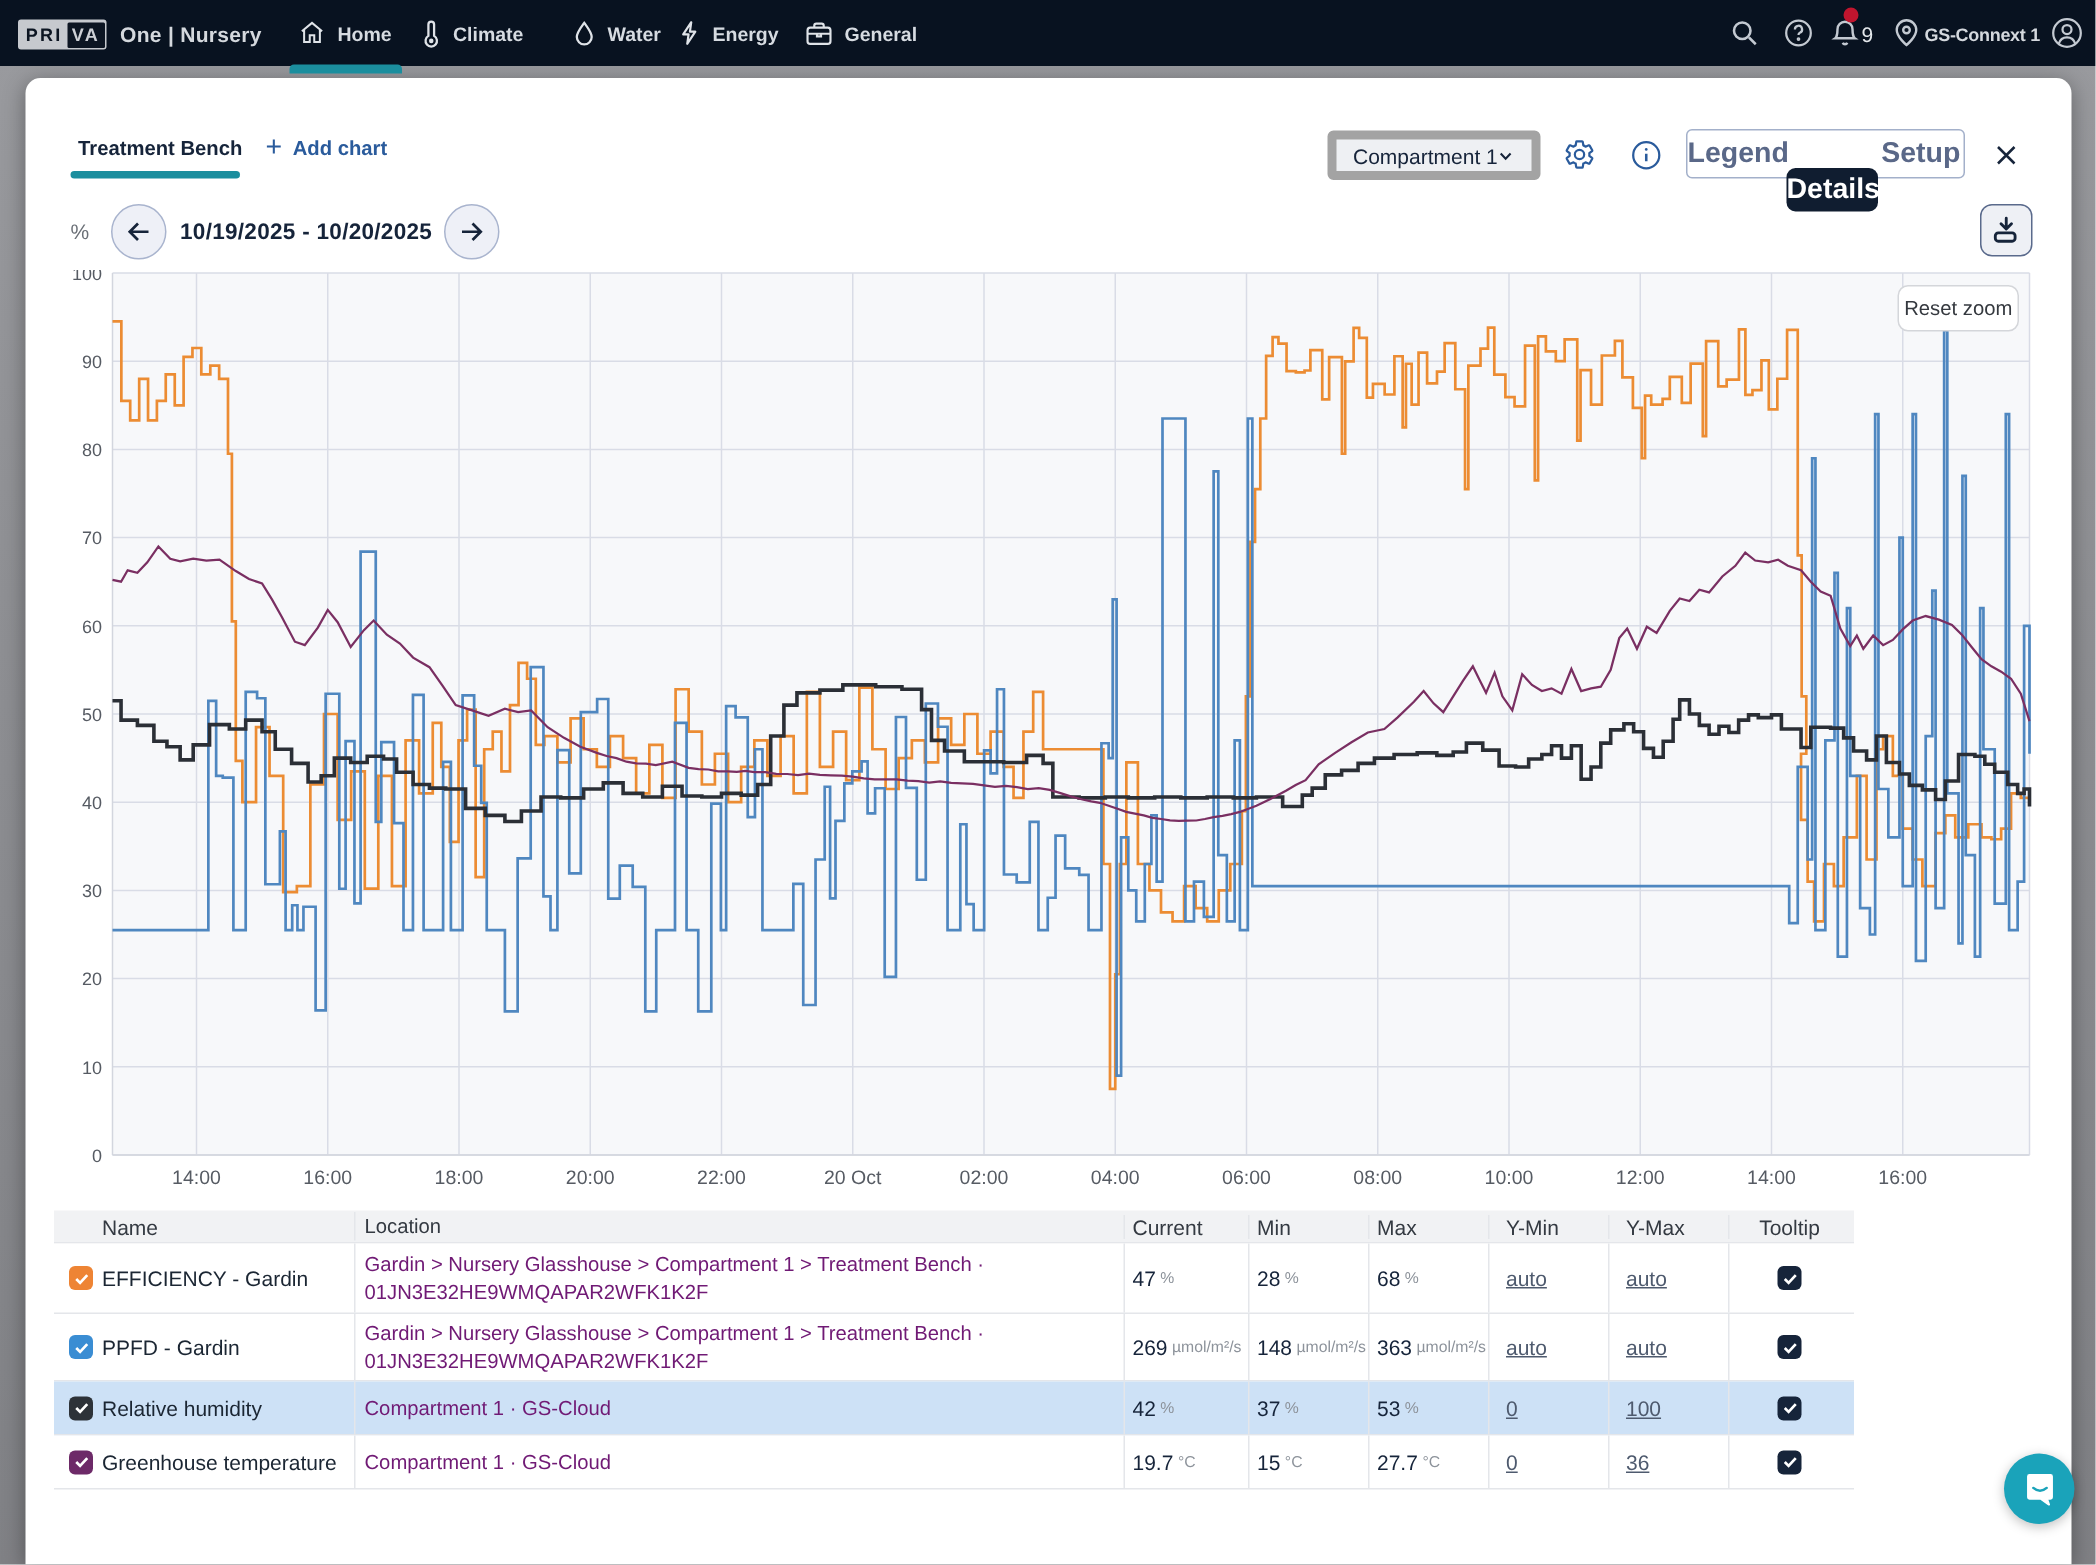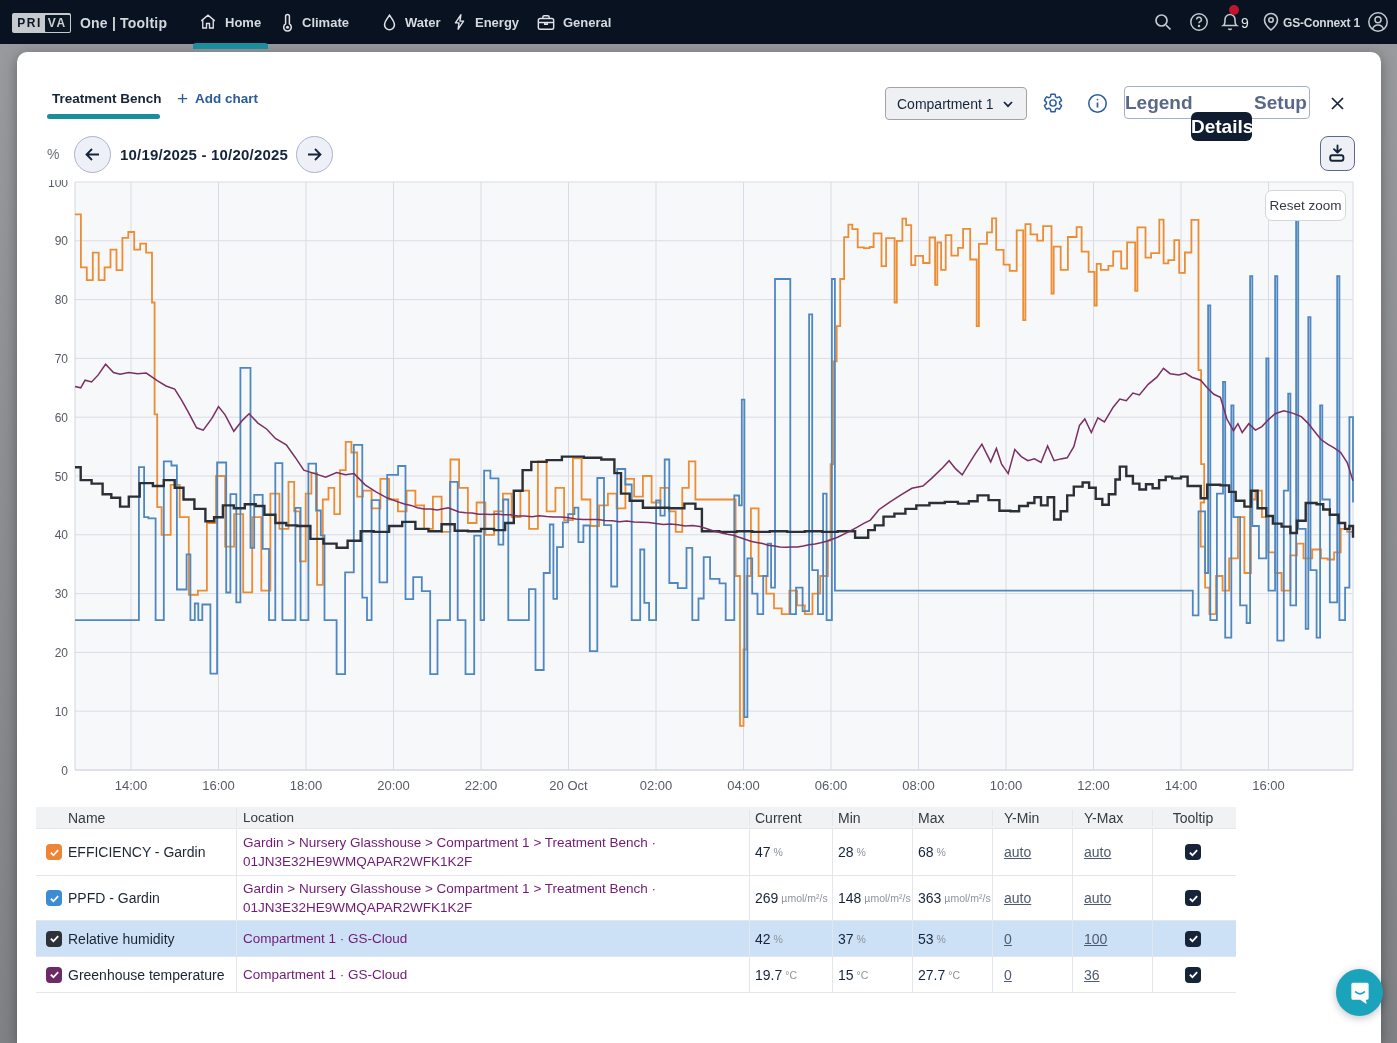--- a/index.html
+++ b/index.html
@@ -22,21 +22,21 @@
 .gsname { position:absolute; left:1283px; top:16px; color:#d4d8dd; font-size:12px; font-weight:bold; letter-spacing:-0.2px; }
 
 
 .card { position:absolute; left:17px; top:52px; width:1364px; height:991px; background:#ffffff; border-radius:10px 10px 0 0; box-shadow:0 3px 14px rgba(0,0,0,.35); }
 
 
 .tabtitle { position:absolute; left:52px; top:91px; font-size:13.5px; font-weight:bold; color:#16243a; }
 .tabline { position:absolute; left:47px; top:114px; width:113px; height:5px; background:#1b8e9e; border-radius:3px; }
 .addchart { position:absolute; left:177px; top:91px; font-size:13.5px; font-weight:bold; color:#2a5b9c; display:flex; align-items:center; gap:7px; }
 .addchart .plus { font-size:19px; font-weight:400; line-height:15px; }
-.dropdown { position:absolute; left:885px; top:87px; width:142px; height:33px; background:#eef0f3; border:1px solid #a3a3a3; border-radius:4px; display:flex; align-items:center; padding:0 11px; font-size:14px; color:#16243a; white-space:nowrap; }
+.dropdown { position:absolute; left:885px; top:87px; width:142px; height:33px; background:#eef0f3; border:6px solid #a3a3a3; border-radius:4px; display:flex; align-items:center; padding:0 11px; font-size:14px; color:#16243a; white-space:nowrap; }
 .seg { position:absolute; left:1124px; top:86px; width:186px; height:33px; background:#fff; border:1px solid #a3b0ca; border-radius:4px; display:flex; align-items:center; }
 .seg .opt { font-size:19px; font-weight:bold; color:#5a6888; text-align:center; }
 .seg .sel { background:#101d30; color:#fff; border-radius:6px; height:29px; line-height:29px;margin-top:48px; }
 
 
 .pct { position:absolute; left:47px; top:146px; font-size:14px; color:#6b7077; }
 .circbtn { position:absolute; width:37px; height:37px; border-radius:50%; background:#eef0f7; border:1px solid #a9b4ce; display:flex; align-items:center; justify-content:center; }
 .daterange { position:absolute; left:120px; top:146px; font-size:15px; font-weight:bold; color:#16243a; letter-spacing:.2px; }
 .dlbtn { position:absolute; left:1320px; top:136px; width:35px; height:35px; background:#eef0f5; border:1.5px solid #5a6a8c; border-radius:8px; display:flex; align-items:center; justify-content:center; }
 .resetzoom { position:absolute; left:1265px; top:190px; width:81px; height:31px; background:#fff; border:1px solid #d4d6da; border-radius:7px; font-size:13.5px; color:#35393f; display:flex; align-items:center; justify-content:center; }
@@ -65,21 +65,21 @@
 </head>
 <body>
 
 <div class="card"></div>
 
 <div class="nav">
   <div class="logo">
       <div class="pri">PRI</div>
       <div class="va">VA</div>
     </div>
-  <div class="brand">One | Tooltip</div>
+  <div class="brand">One | Nursery</div>
   <div class="navitem" style="left:199px;">
     <svg width="18" height="18" viewBox="0 0 24 24" fill="none" stroke="#dfe3e8" stroke-width="1.8">
         <path d="M3 10.5 12 3l9 7.5M5 9v11h5v-6h4v6h5V9"></path>
       </svg>
     <span>Home</span>
     </div>
   <div class="navitem" style="left:281px;">
     <svg width="13" height="19" viewBox="0 0 12 20" fill="none" stroke="#dfe3e8" stroke-width="1.6">
         <path d="M4 11.5V3.5a2 2 0 1 1 4 0v8a4 4 0 1 1-4 0z"></path>
         <circle cx="6" cy="15" r="1.6" fill="#dfe3e8" stroke="none"></circle>

